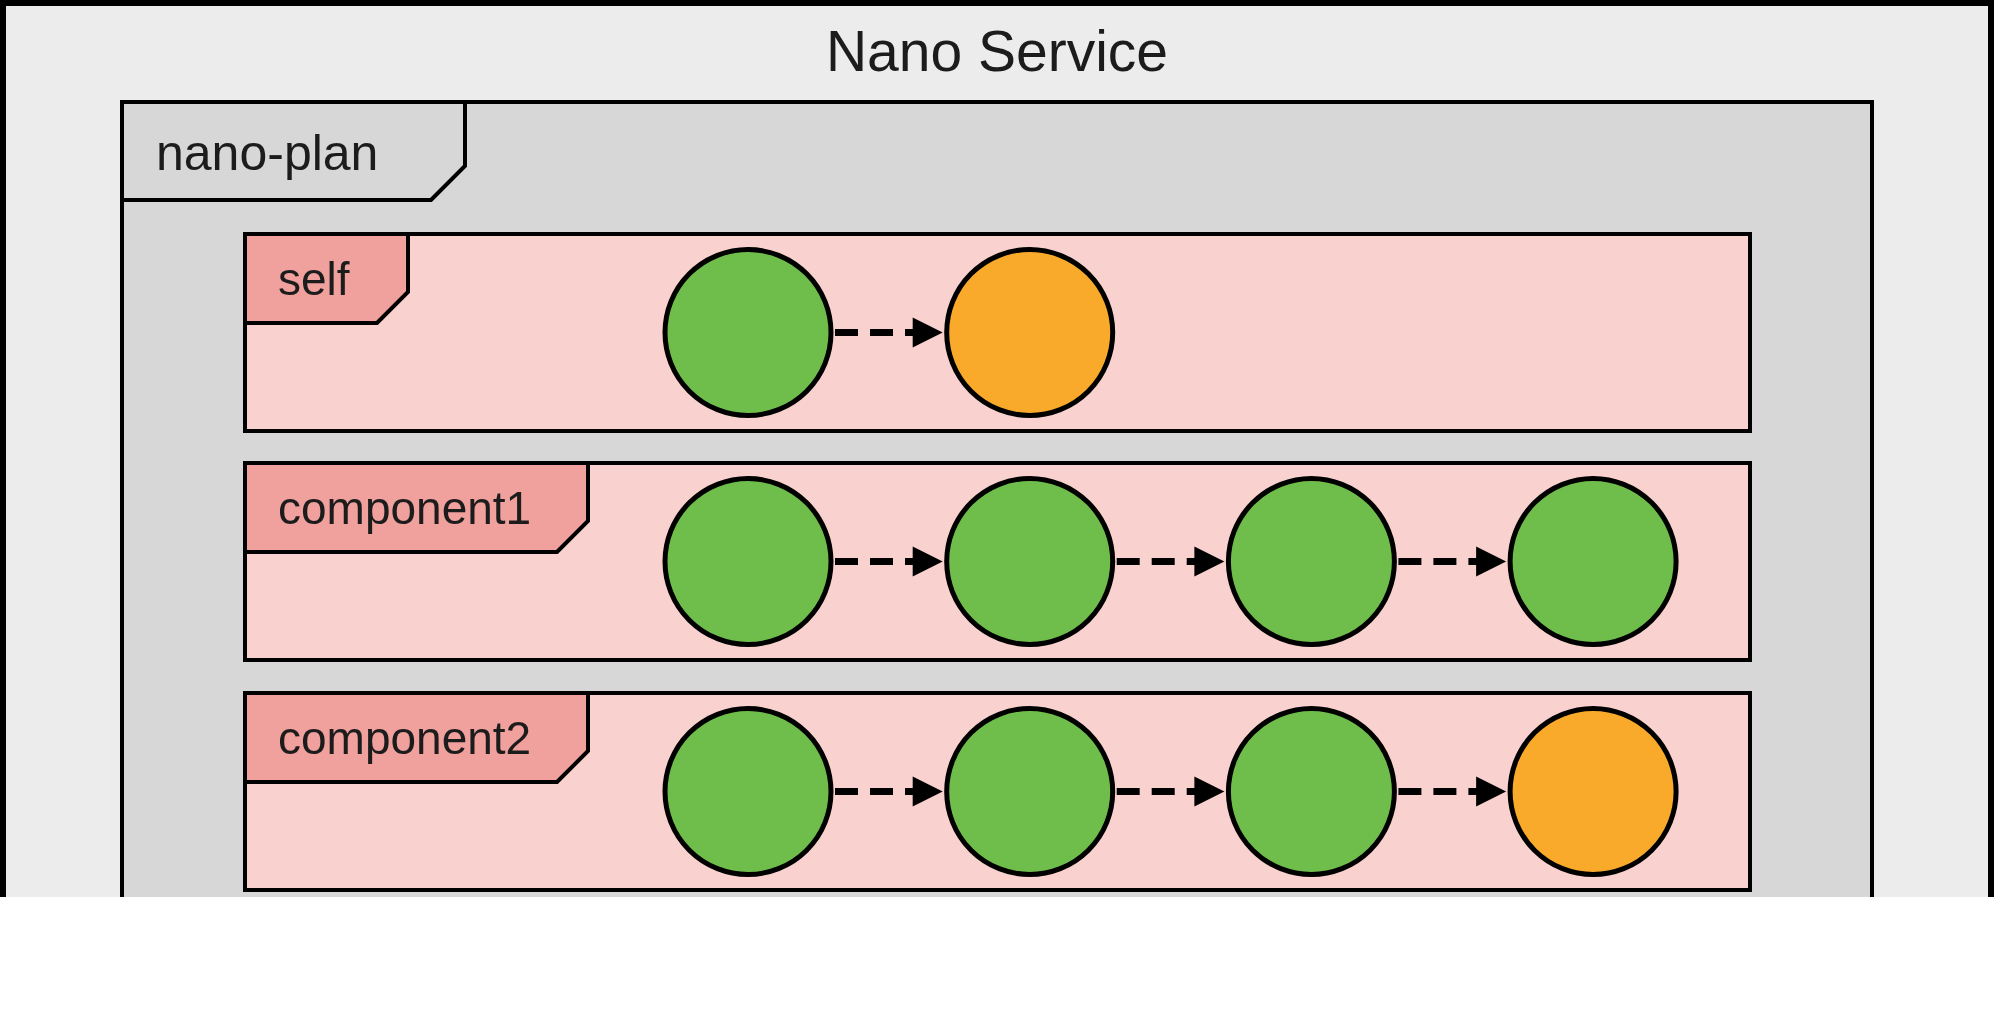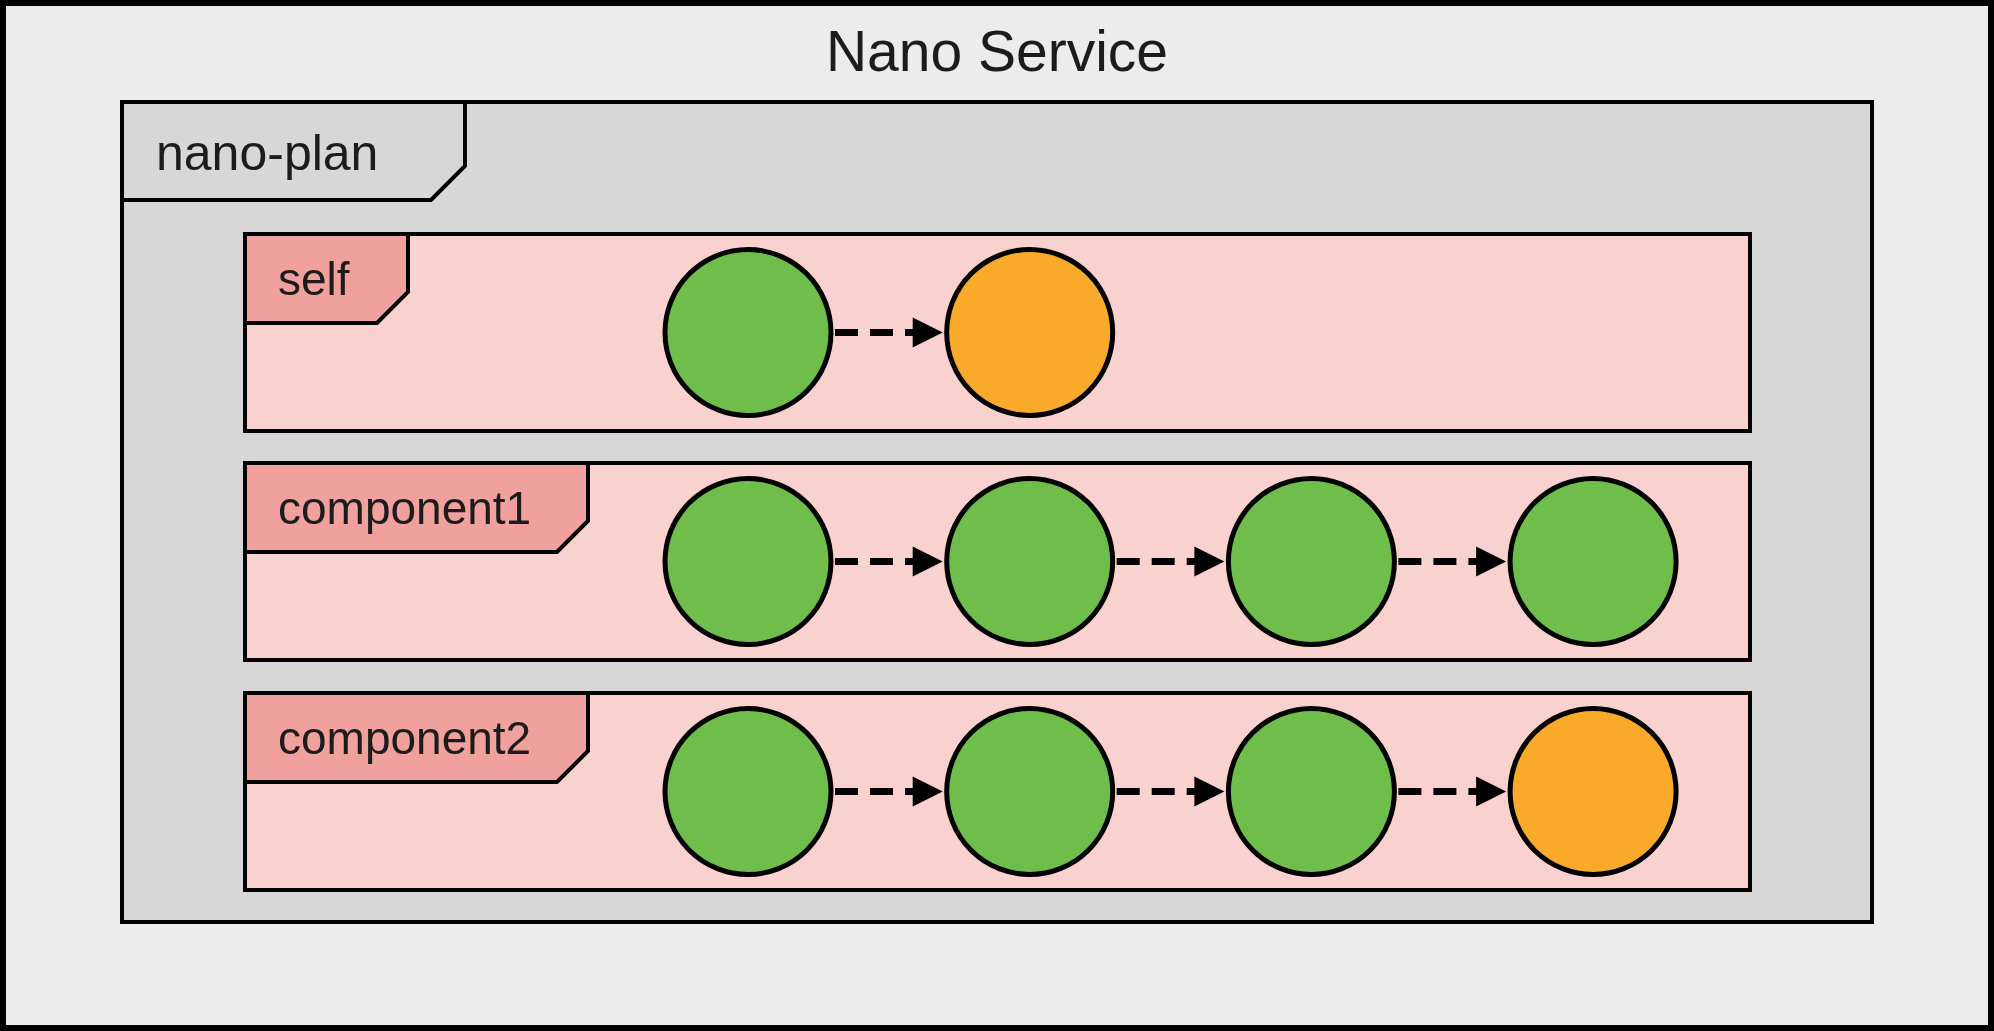--- a/index.html
+++ b/index.html
@@ -1,16 +1,16 @@
 <!DOCTYPE html>
 <html><head>
 <meta charset="utf-8">
 <style>
   html,body{margin:0;padding:0;background:#ffffff;}
-  .stage{width:1994px;height:1031px;position:relative;overflow:hidden;}
+  .stage{width:1994px;height:897px;position:relative;overflow:hidden;}
   svg{display:block;}
   text{
     font-family:"Liberation Sans", sans-serif;
     fill:#1c1c1c;
   }
   .title-text{font-size:57px;}
   .plan-label{font-size:50px;}
   .lane-label{font-size:46px;}
   .frame{stroke:#000;stroke-width:6;}
   .box{stroke:#000;stroke-width:4;}

